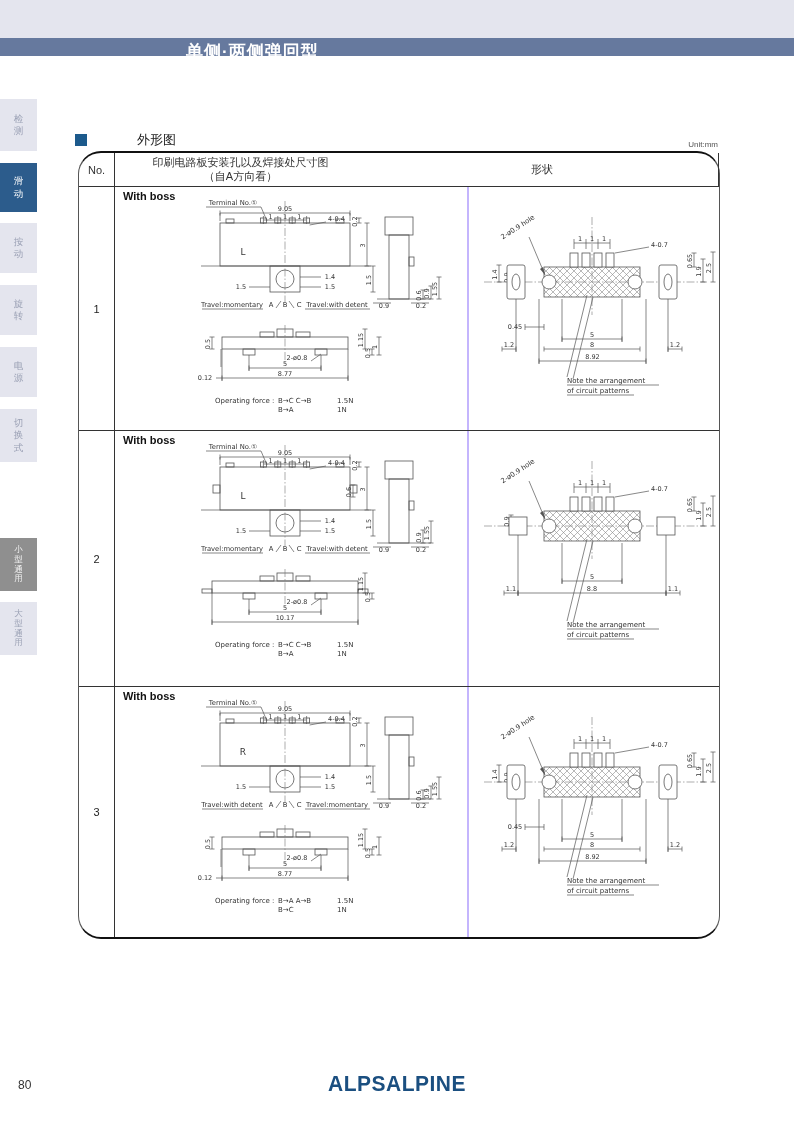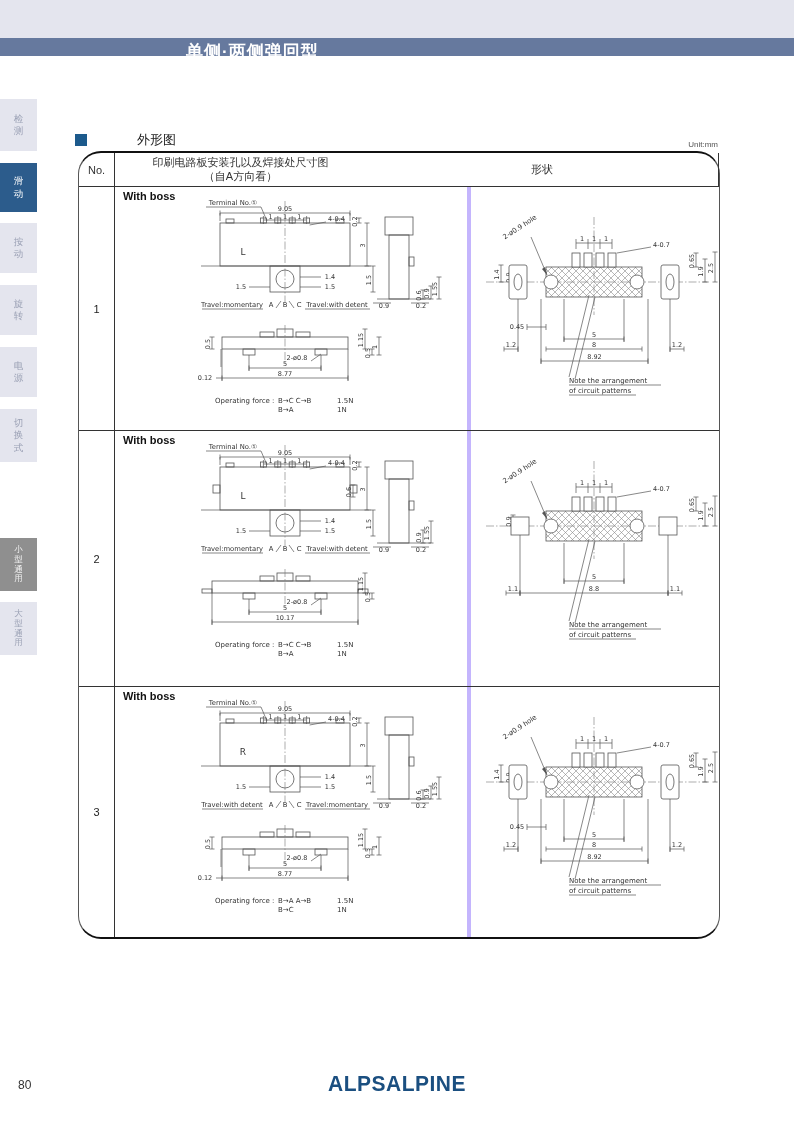--- a/index.html
+++ b/index.html
@@ -27,21 +27,21 @@
          border-bottom:2.5px solid #111;border-left:1px solid #555;border-right:1px solid #555;border-radius:23px;}
   .thead{display:flex;height:33px;border-bottom:1px solid #333;}
   .th{display:flex;align-items:center;justify-content:center;font-size:11px;color:#333;text-align:center;}
   .th.no{width:35px;border-right:1px solid #333;}
   .th.shape{width:352px;border-right:1px solid #333;}
   .th.pcb{flex:1;flex-direction:column;line-height:1.25;}
   .trow{display:flex;border-top:1px solid #333;}
   .trow:first-child{border-top:none;}
   .cno{width:35px;border-right:1px solid #333;display:flex;align-items:center;justify-content:center;
        font-size:11px;color:#222;}
-  .cshape{width:352px;border-right:4px solid #c4b5fd;position:relative;}
+  .cshape{width:352px;border-right:2px solid #c4b5fd;position:relative;}
   .cpcb{flex:1;position:relative;}
   .bossLbl{position:absolute;left:8px;top:3px;font-size:11px;font-weight:bold;color:#111;}
   svg{position:absolute;left:0;top:0;}
   
   .pageno{position:absolute;left:18px;top:1078px;font-size:12px;color:#333;}
   .logo{position:absolute;left:0;top:1072px;width:794px;text-align:center;color:#1b4f80;
         font-size:21px;font-weight:bold;letter-spacing:0.5px;transform:scaleY(1.05);}
 </style>
 </head>
 <body>

